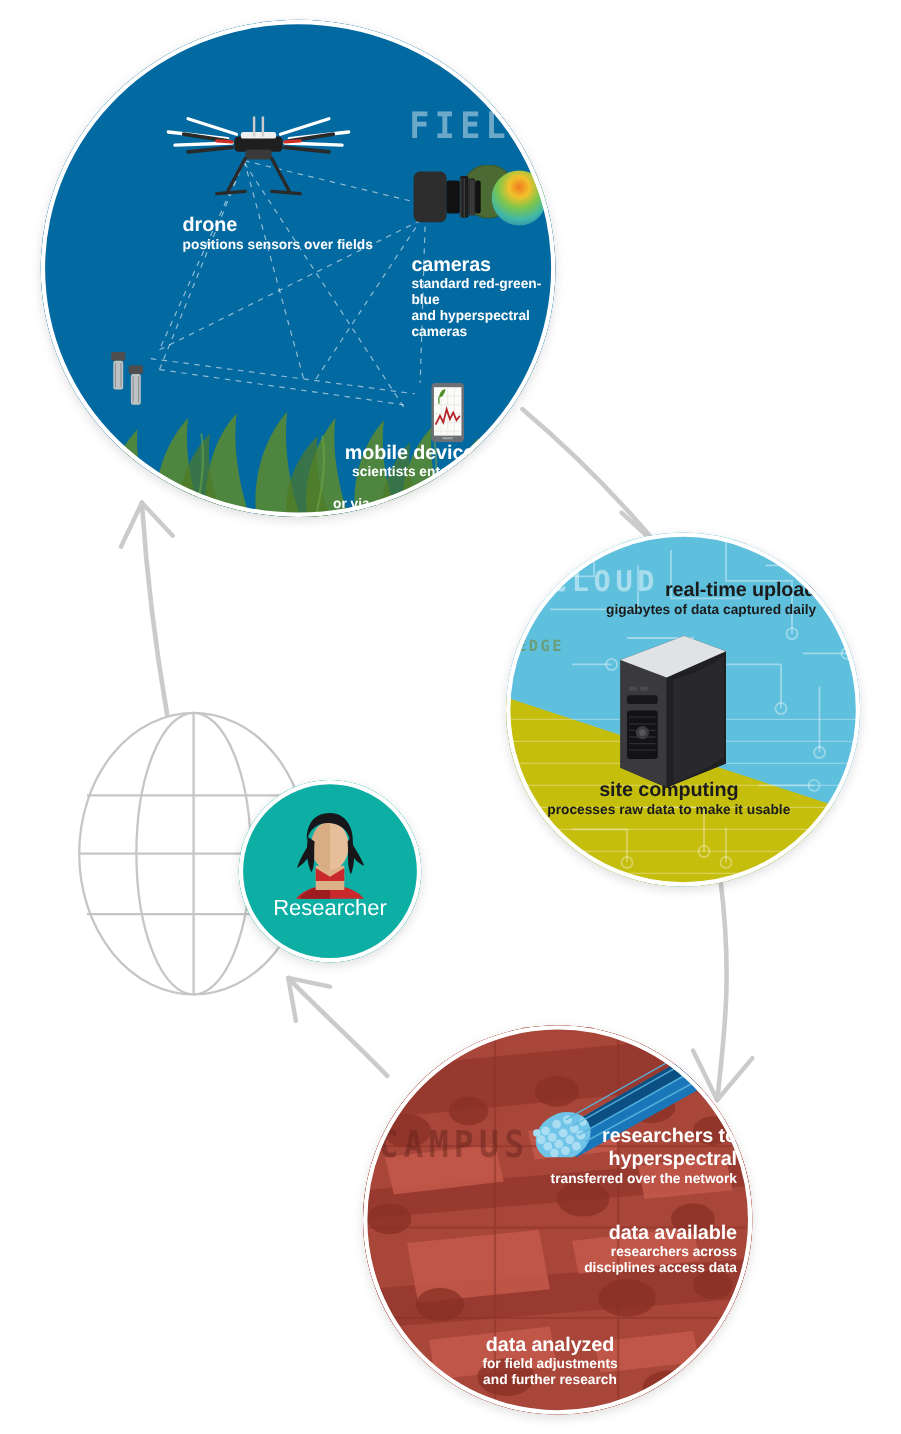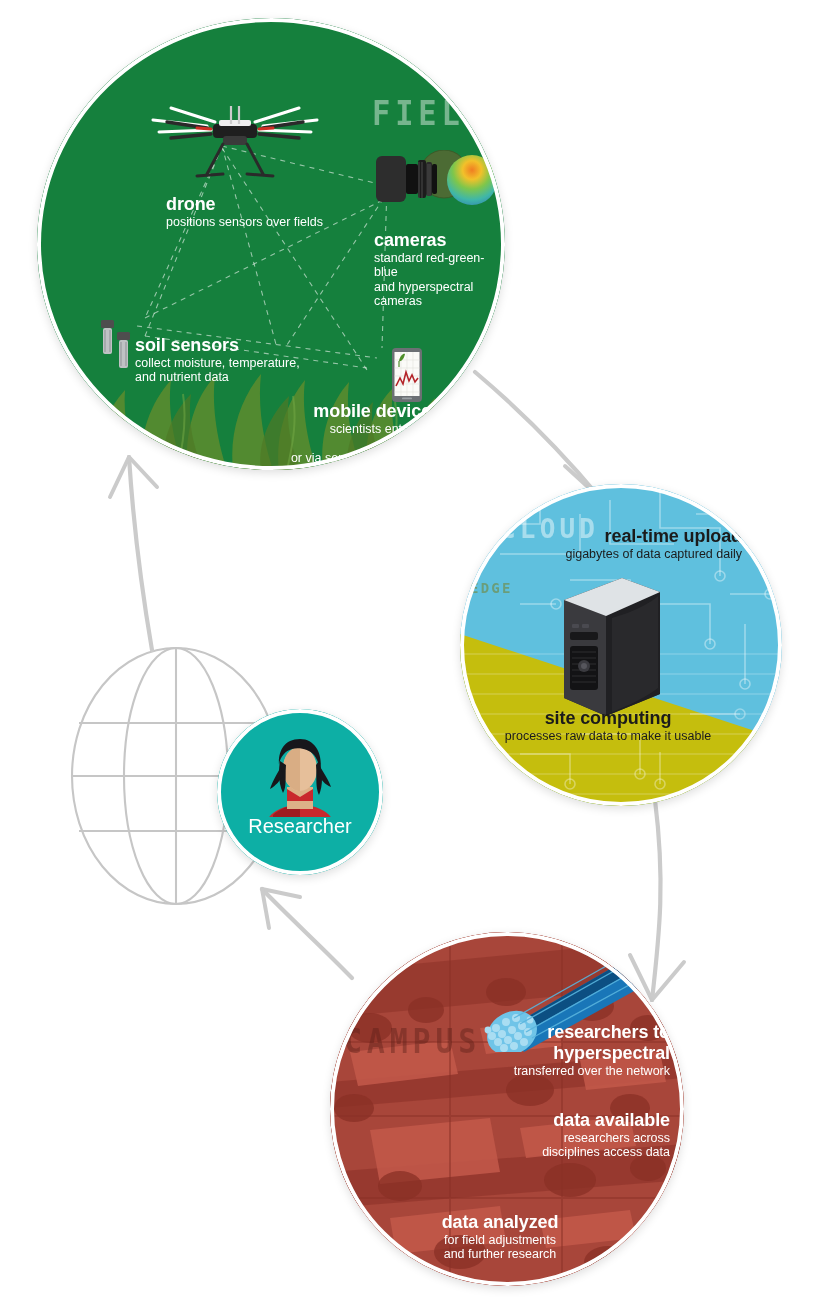--- a/index.html
+++ b/index.html
@@ -10,32 +10,32 @@
   }
   .stage{position:absolute;inset:0;}
 
   
   .node{position:absolute;border-radius:50%;overflow:hidden;
         box-shadow:0 3px 10px rgba(0,0,0,.13);}
   .node::after{content:"";position:absolute;inset:0;border-radius:50%;
         border:4px solid #ffffff;pointer-events:none;}
 
   
-  #field-circle{left:37px;top:18px;width:468px;height:452px;background:#15803d;}
+  #field-circle{left:37px;top:18px;width:468px;height:452px;background:#0369a1;}
   .grass{position:absolute;left:0;right:0;bottom:0;height:120px;}
   .fieldlines{position:absolute;inset:0;}
   .wm{position:absolute;font-weight:bold;letter-spacing:.16em;
       font-family:"DejaVu Sans Mono","Liberation Mono",monospace;
       user-select:none;}
   #wm-field{left:330px;top:76px;font-size:33px;color:rgba(255,255,255,.42);
       transform:scaleX(.92);}
 
   .lbl{position:absolute;color:#ffffff;line-height:1.16;}
   .lbl .t{font-size:18px;font-weight:bold;letter-spacing:-.1px;}
-  .lbl .s{font-size:12.5px;font-weight:normal;}
+  .lbl .s{font-size:12.5px;font-weight:bold;}
   .lbl.dark{color:#1b1b1b;}
 
   #lbl-drone{left:129px;top:176px;}
   #lbl-cameras{left:337px;top:212px;}
   #lbl-soil{left:98px;top:317px;}
   #lbl-mobile{left:242px;top:383px;text-align:right;width:162px;}
 
   
   #drone-art{position:absolute;left:108px;top:80px;width:180px;height:86px;}
   
@@ -258,25 +258,20 @@
       <div class="t">drone</div>
       <div class="s">positions sensors over fields</div>
     </div>
 
     <div class="lbl" id="lbl-cameras">
       <div class="t">cameras</div>
       <div class="s">standard red-green-blue</div>
       <div class="s">and hyperspectral cameras</div>
     </div>
 
-    <div class="lbl" id="lbl-soil">
-      <div class="t">soil sensors</div>
-      <div class="s">collect moisture, temperature,</div>
-      <div class="s">and nutrient data</div>
-    </div>
 
     <div class="lbl" id="lbl-mobile">
       <div class="t">mobile devices</div>
       <div class="s">scientists enter data manually</div>
       <div class="s">or via sensors while on site</div>
     </div>
   </div>
 
   <div class="node" id="cloud-circle">
 

